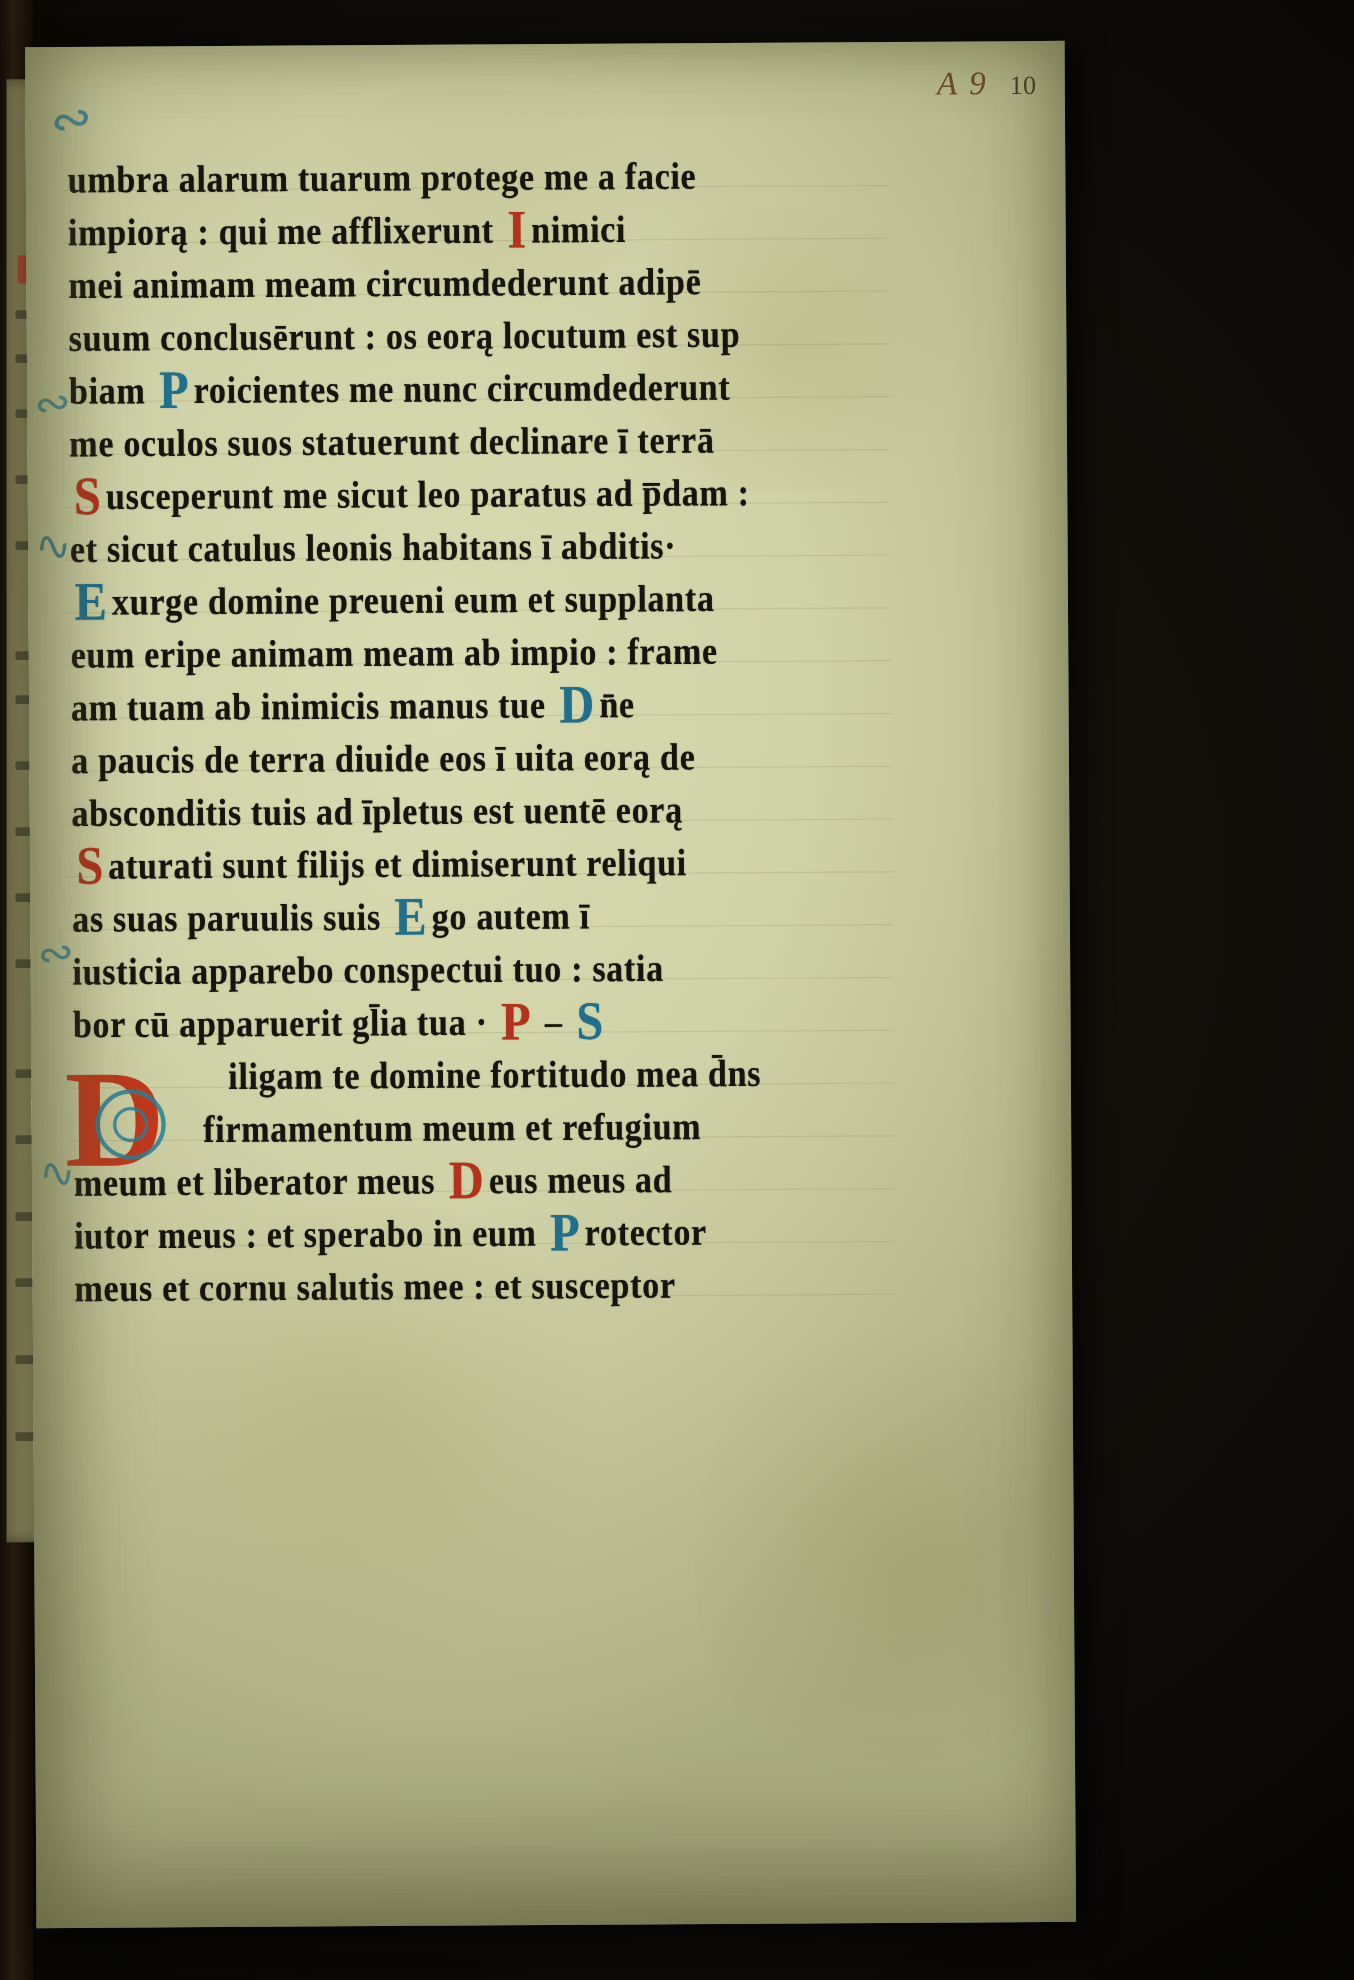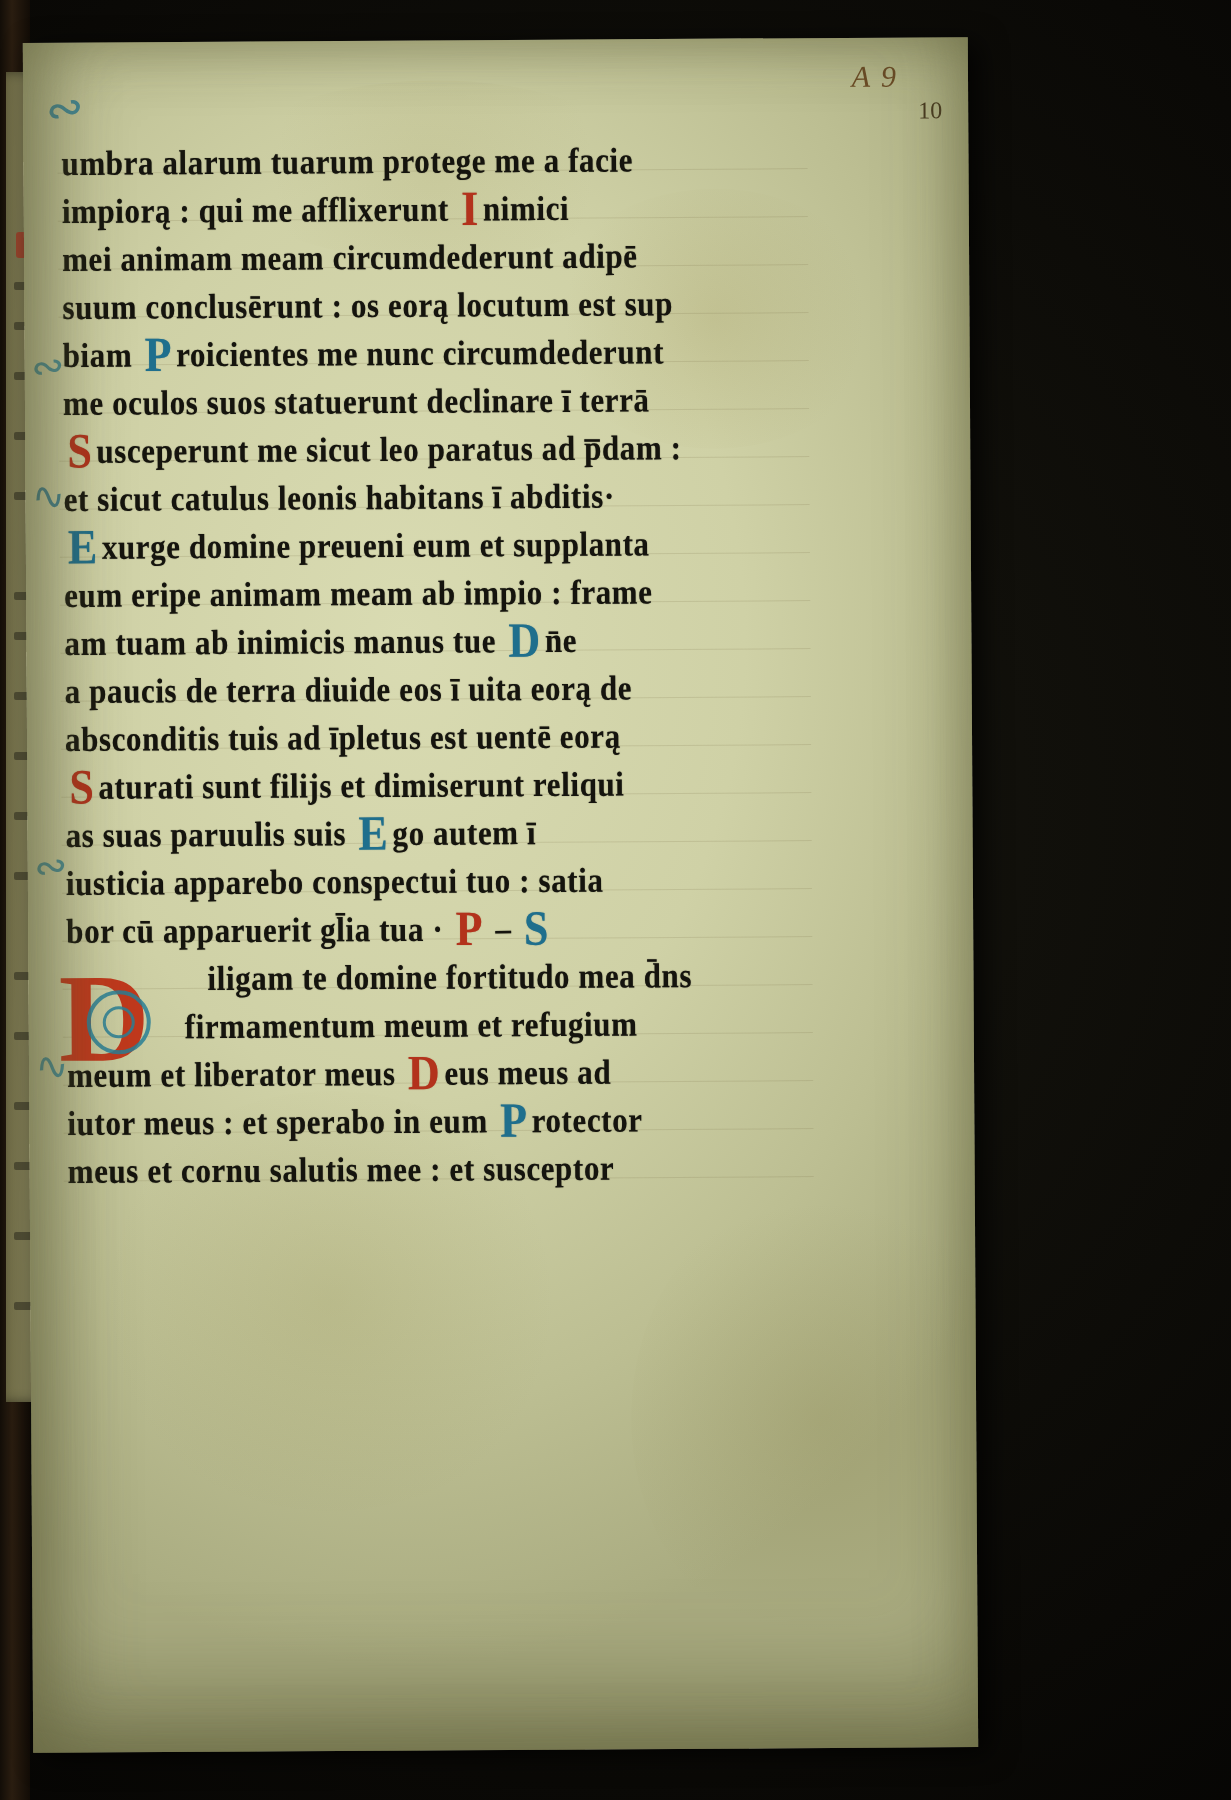--- a/index.html
+++ b/index.html
@@ -101,21 +101,20 @@
   .corner-mark {
     position: absolute;
     color: #5d4b2a;
     font-family: "Liberation Serif", serif;
   }
   #folio-number {
     top: 28px;
     right: 26px;
     font-size: 24px;
     color: #4a3c22;
-    margin-top: 32px;
   }
   #sig-mark {
     top: 22px;
     right: 70px;
     font-size: 30px;
     color: #6b4b26;
     font-style: italic;
     letter-spacing: 2px;
   }
 

